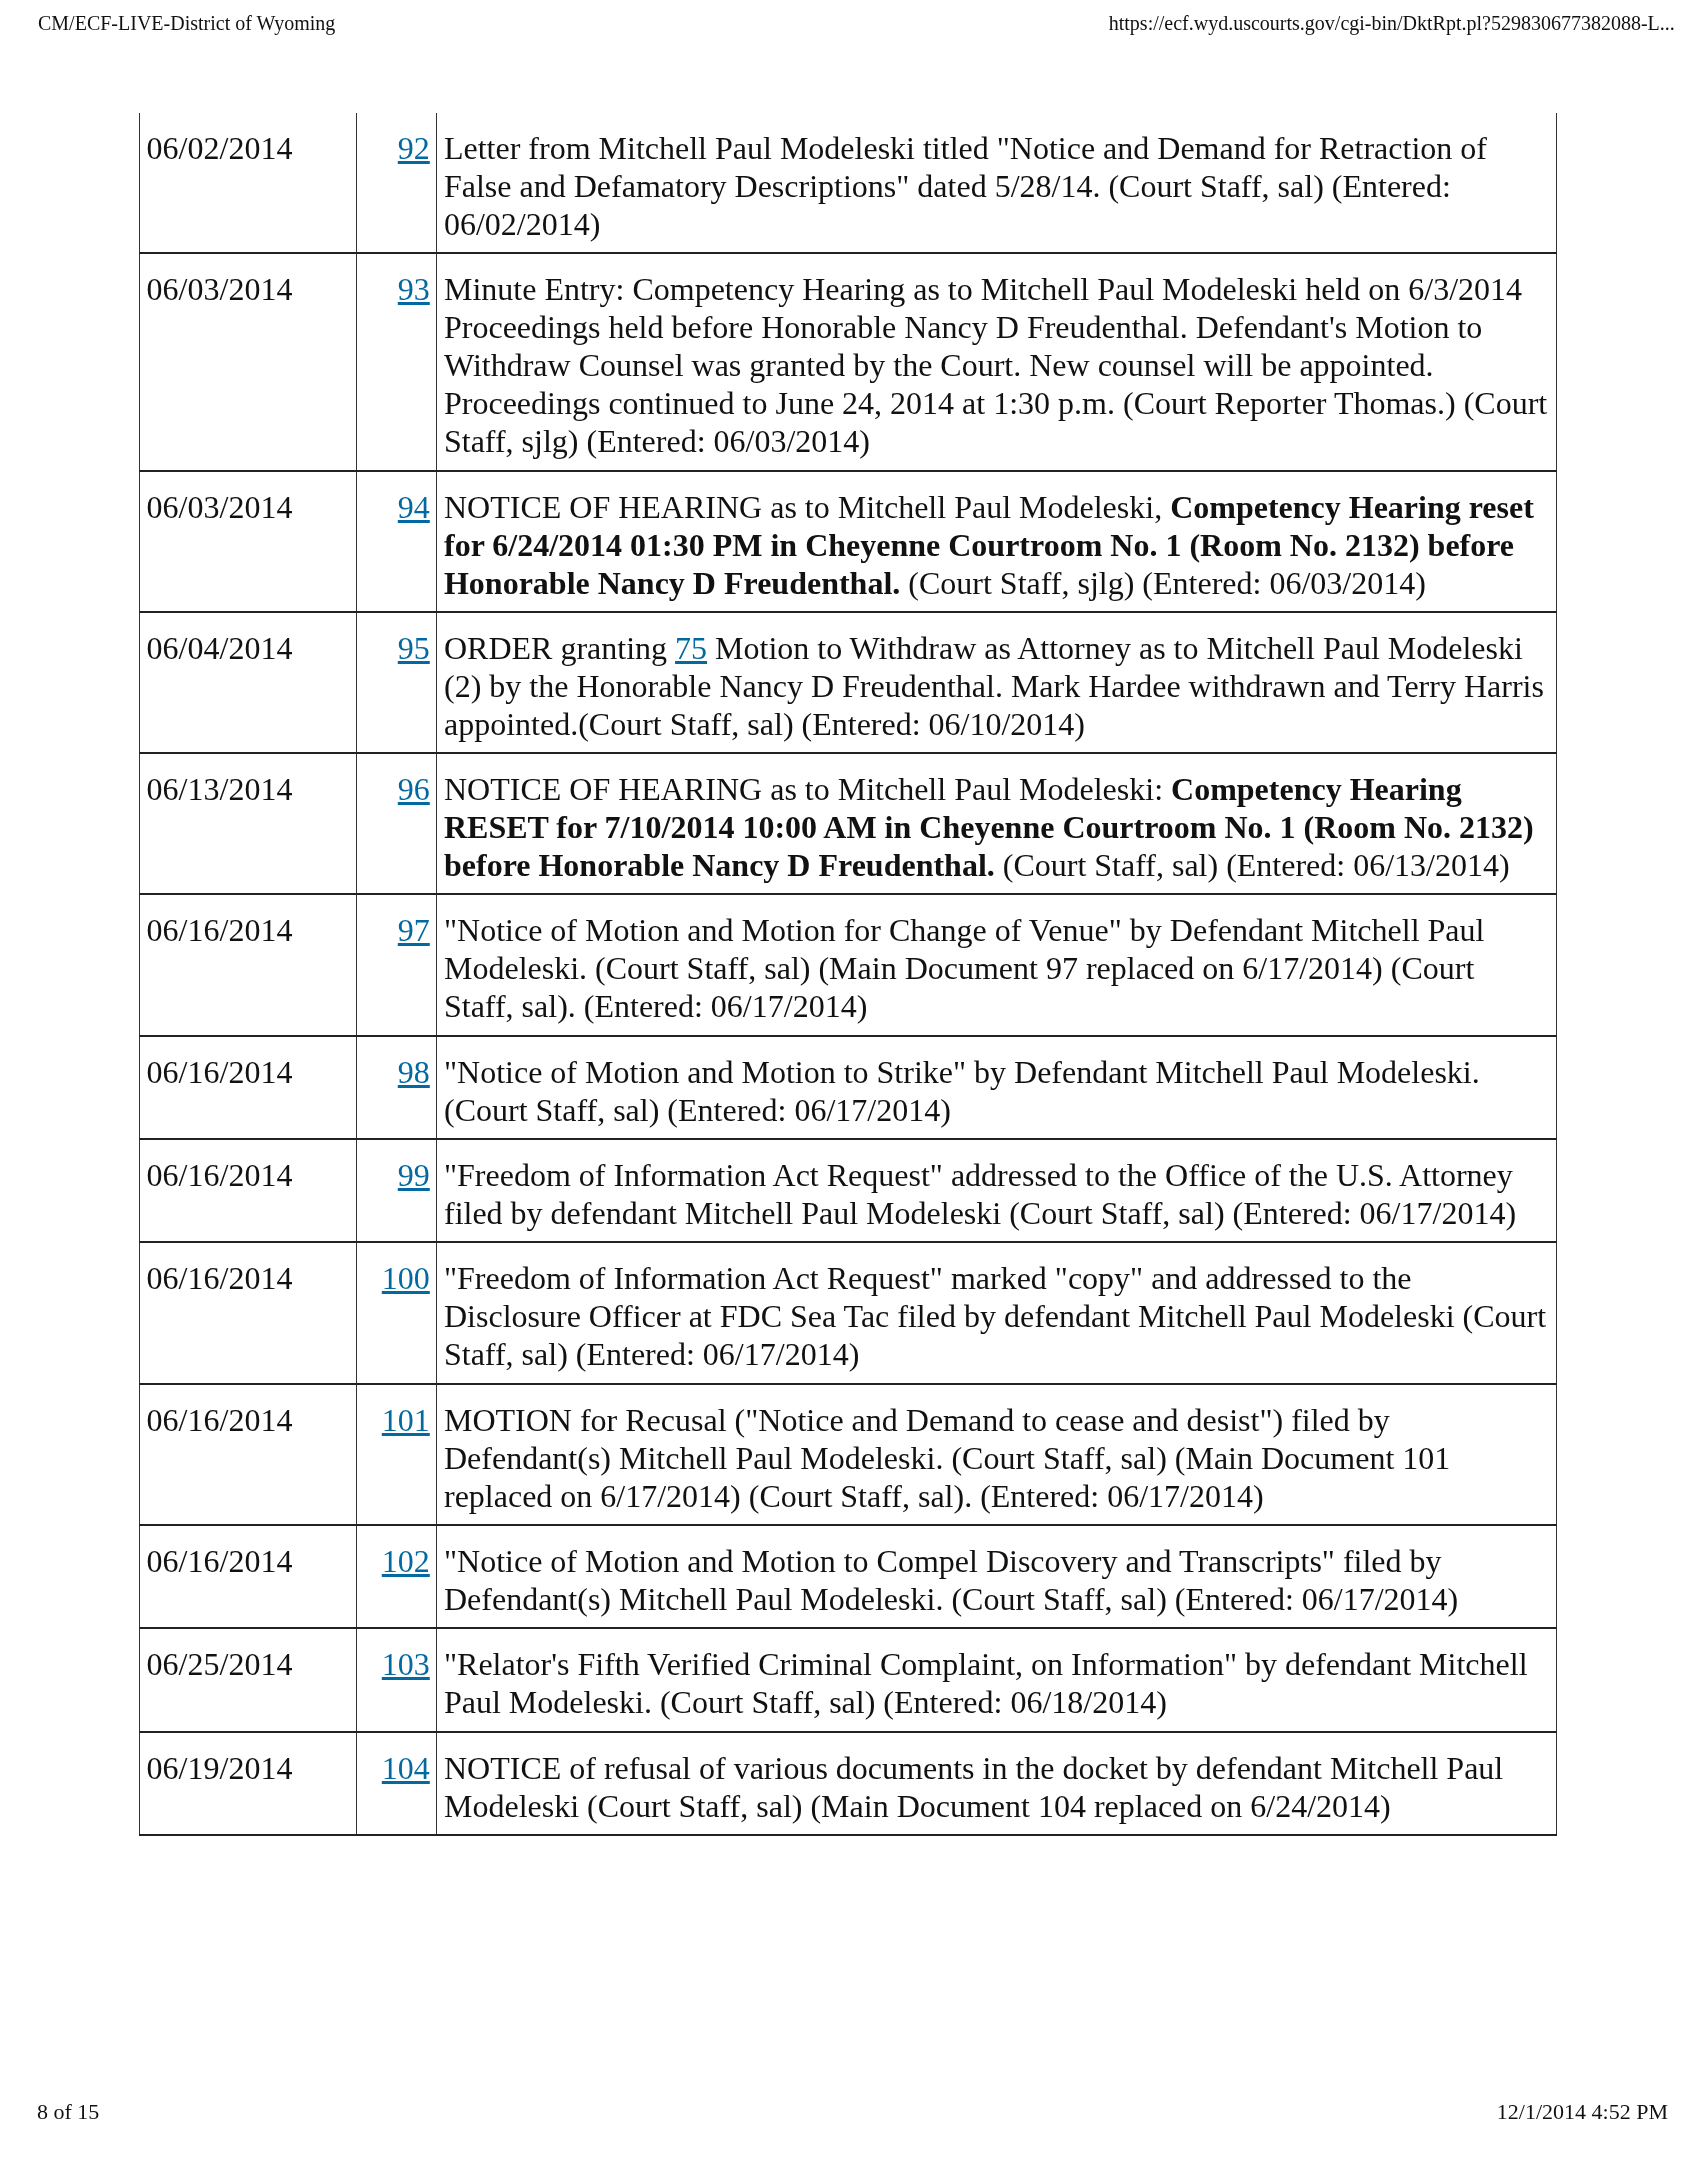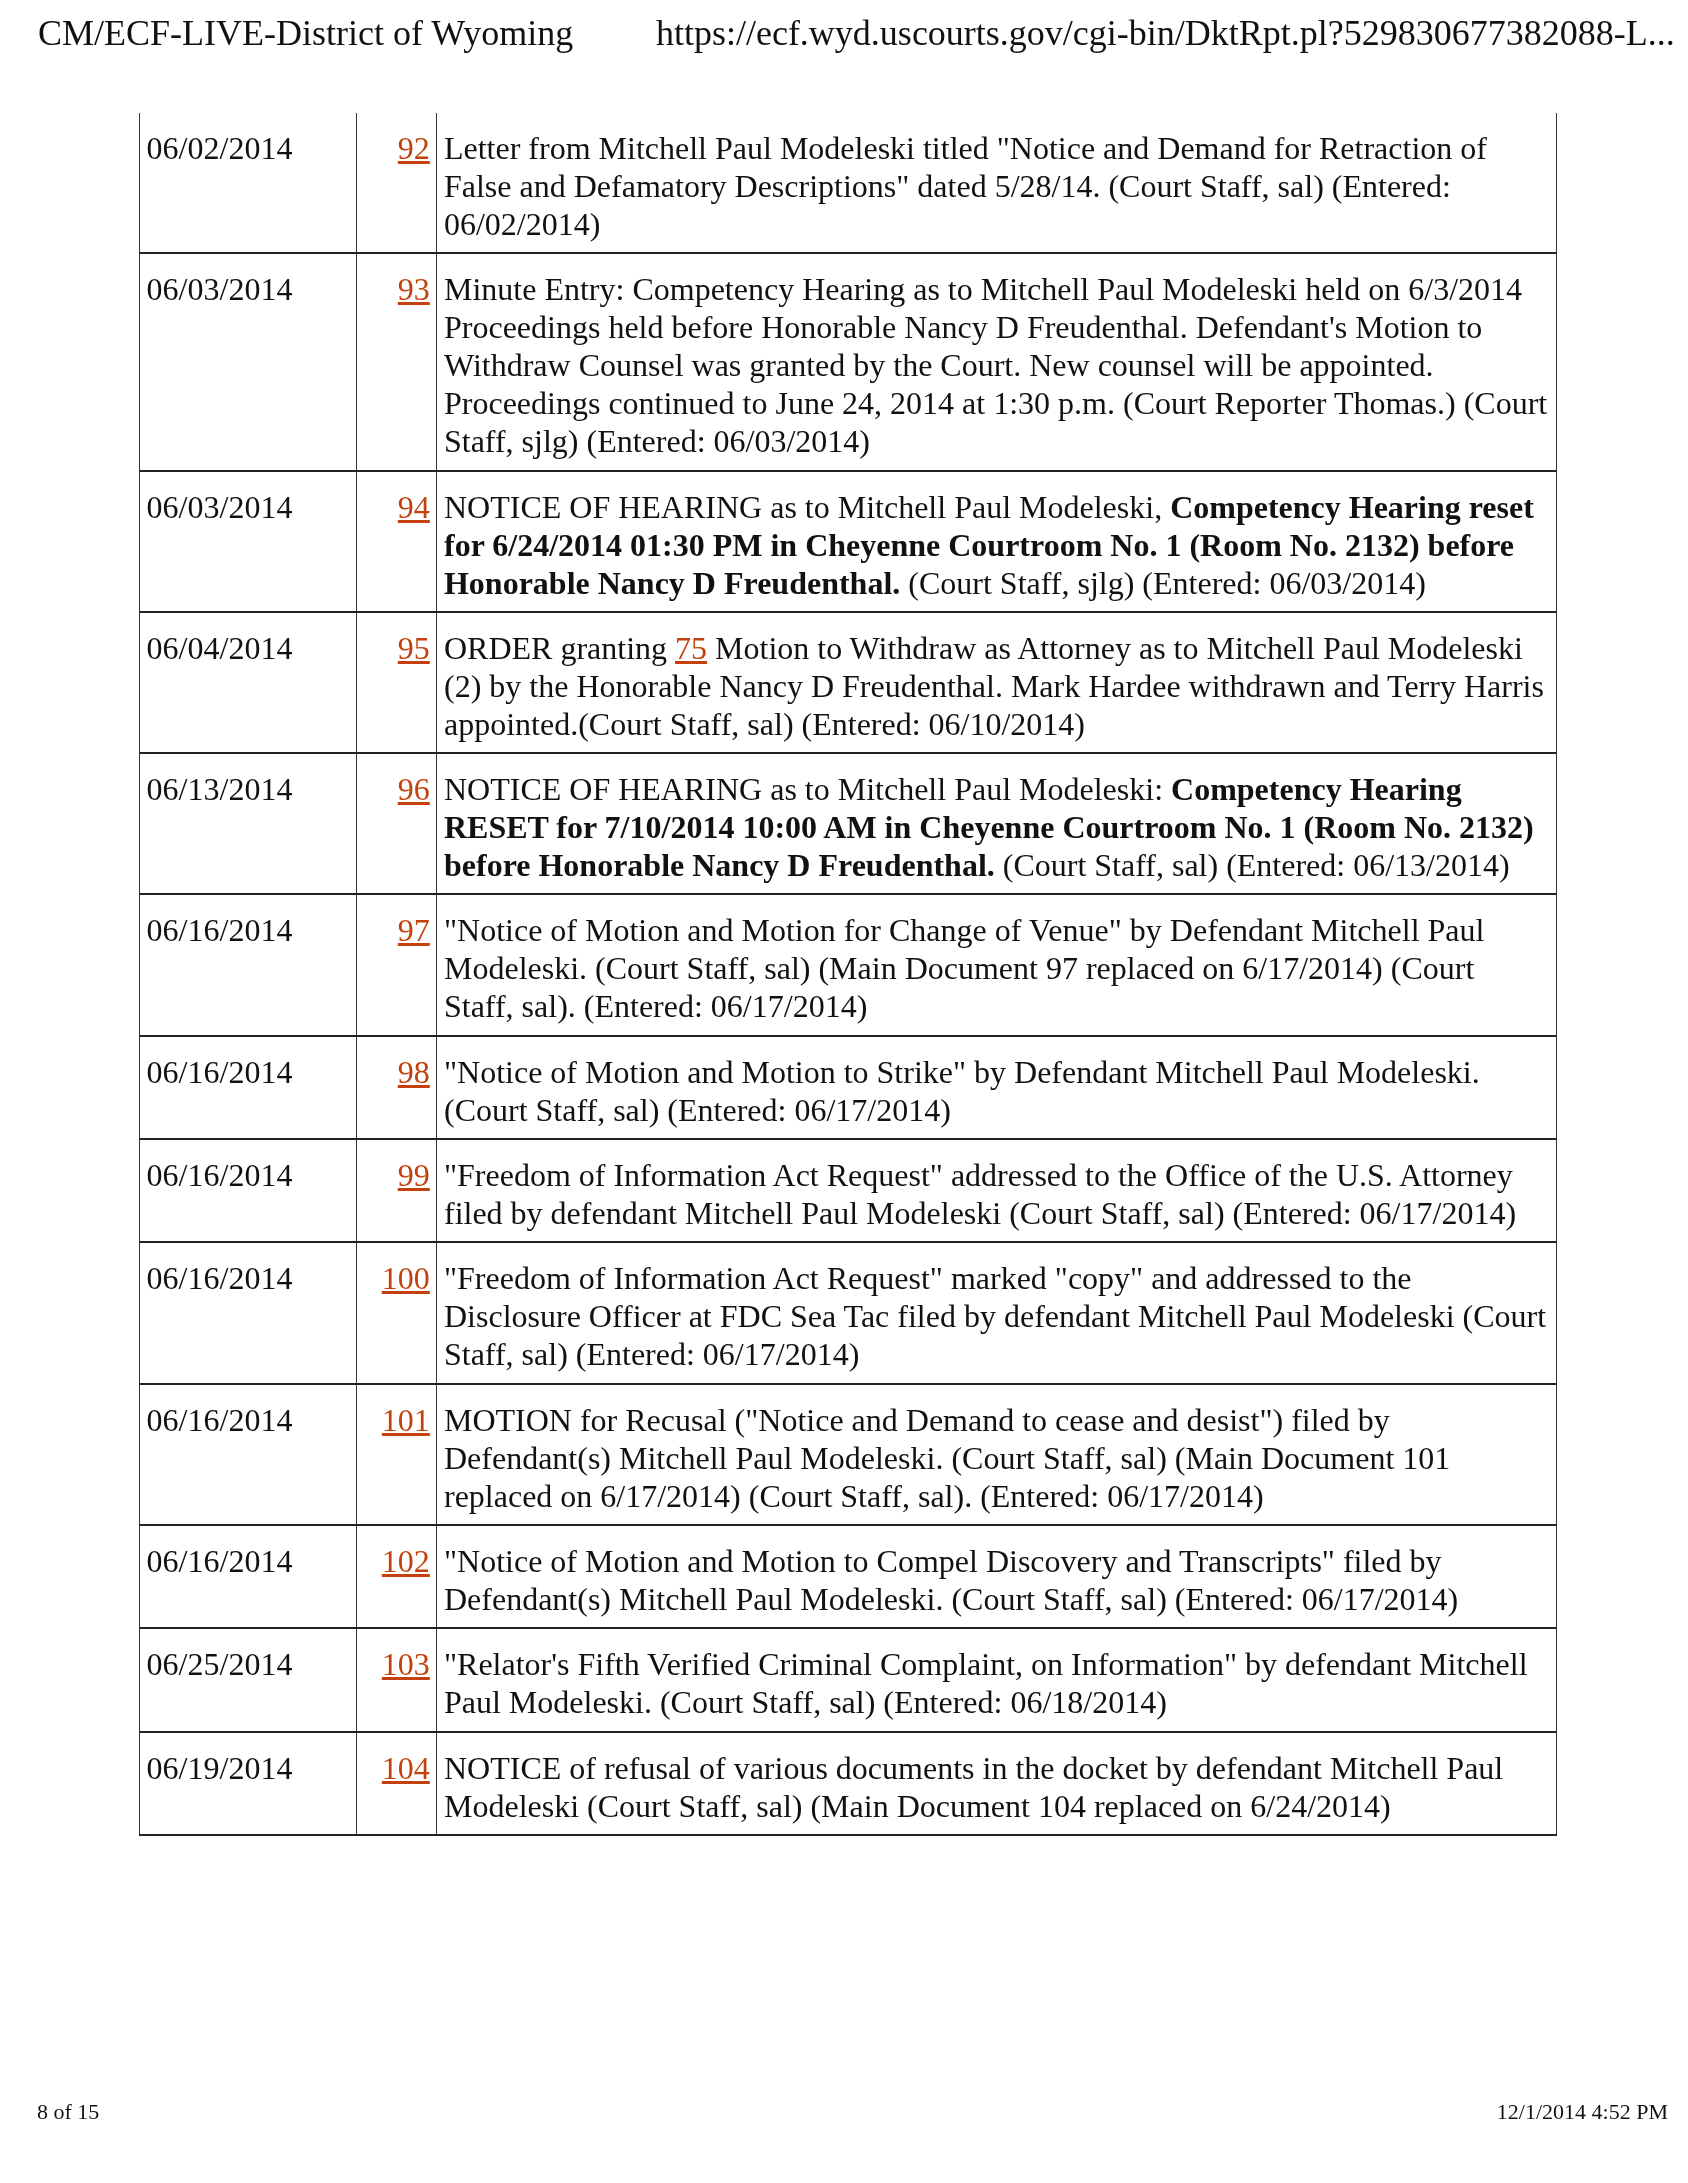--- a/index.html
+++ b/index.html
@@ -1,32 +1,32 @@
 <!DOCTYPE html>
 <html style="font-size:10.6px"><head>
 <meta charset="utf-8">
 <style>
   html, body { margin:0; padding:0; background:#ffffff; }
   body { width:1688px; height:2183px; position:relative; overflow:hidden;
          font-family:"Liberation Serif", serif; color:#111; }
-  .hdr { position:absolute; top:12px; font-size:36px; white-space:nowrap; }
+  .hdr { position:absolute; top:12px; font-size:20px; white-space:nowrap; }
   .hdr-left { left:38px; }
   .hdr-right { right:13.2px;margin-left:31px; }
   .ftr { position:absolute; top:2099px; font-size:22px; white-space:nowrap; }
   .ftr-left { left:37px; }
   .ftr-right { right:20px; }
   table.docket { position:absolute; left:139px; top:113px; width:1418px;
                  border-collapse:collapse; font-size:32px; line-height:38px; }
   table.docket td { vertical-align:top; border-left:1.3px solid #333; border-right:1.3px solid #333;
                     border-bottom:2.6px solid #222; padding:16px 6.6px 9.3px 6.6px; }
   table.docket tr:first-child td { border-top:none; }
   td.c-date { width:203px; padding-left:16px; }
   td.c-num { width:66px; text-align:right; padding-right:9.3px; }
   td.c-text { padding-left:12px; padding-right:14.6px; }
-  .lnk { text-decoration:underline; color:#c2410c; cursor:pointer; }
+  .lnk { text-decoration:underline; color:#0369a1; cursor:pointer; }
   b { font-weight:bold;margin-top:44px; }
 </style>
 </head>
 <body>
 
 <div class="hdr hdr-left">CM/ECF-LIVE-District of Wyoming</div>
 <div class="hdr hdr-right">https://ecf.wyd.uscourts.gov/cgi-bin/DktRpt.pl?529830677382088-L...</div>
 
 <table class="docket">
   <tbody id="docket-body">

